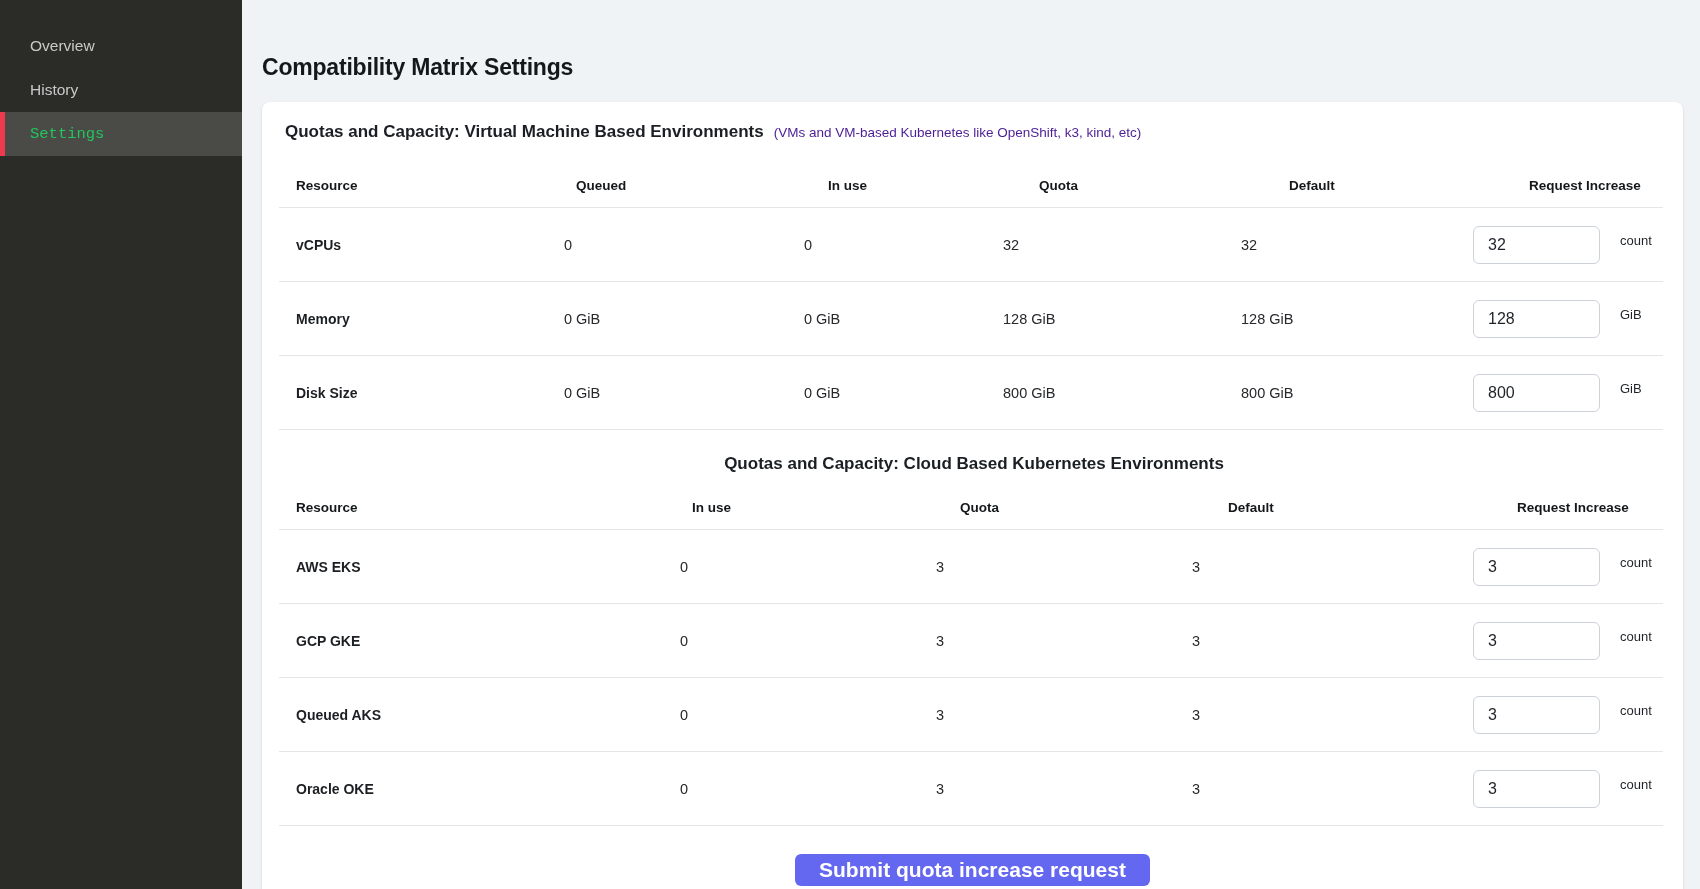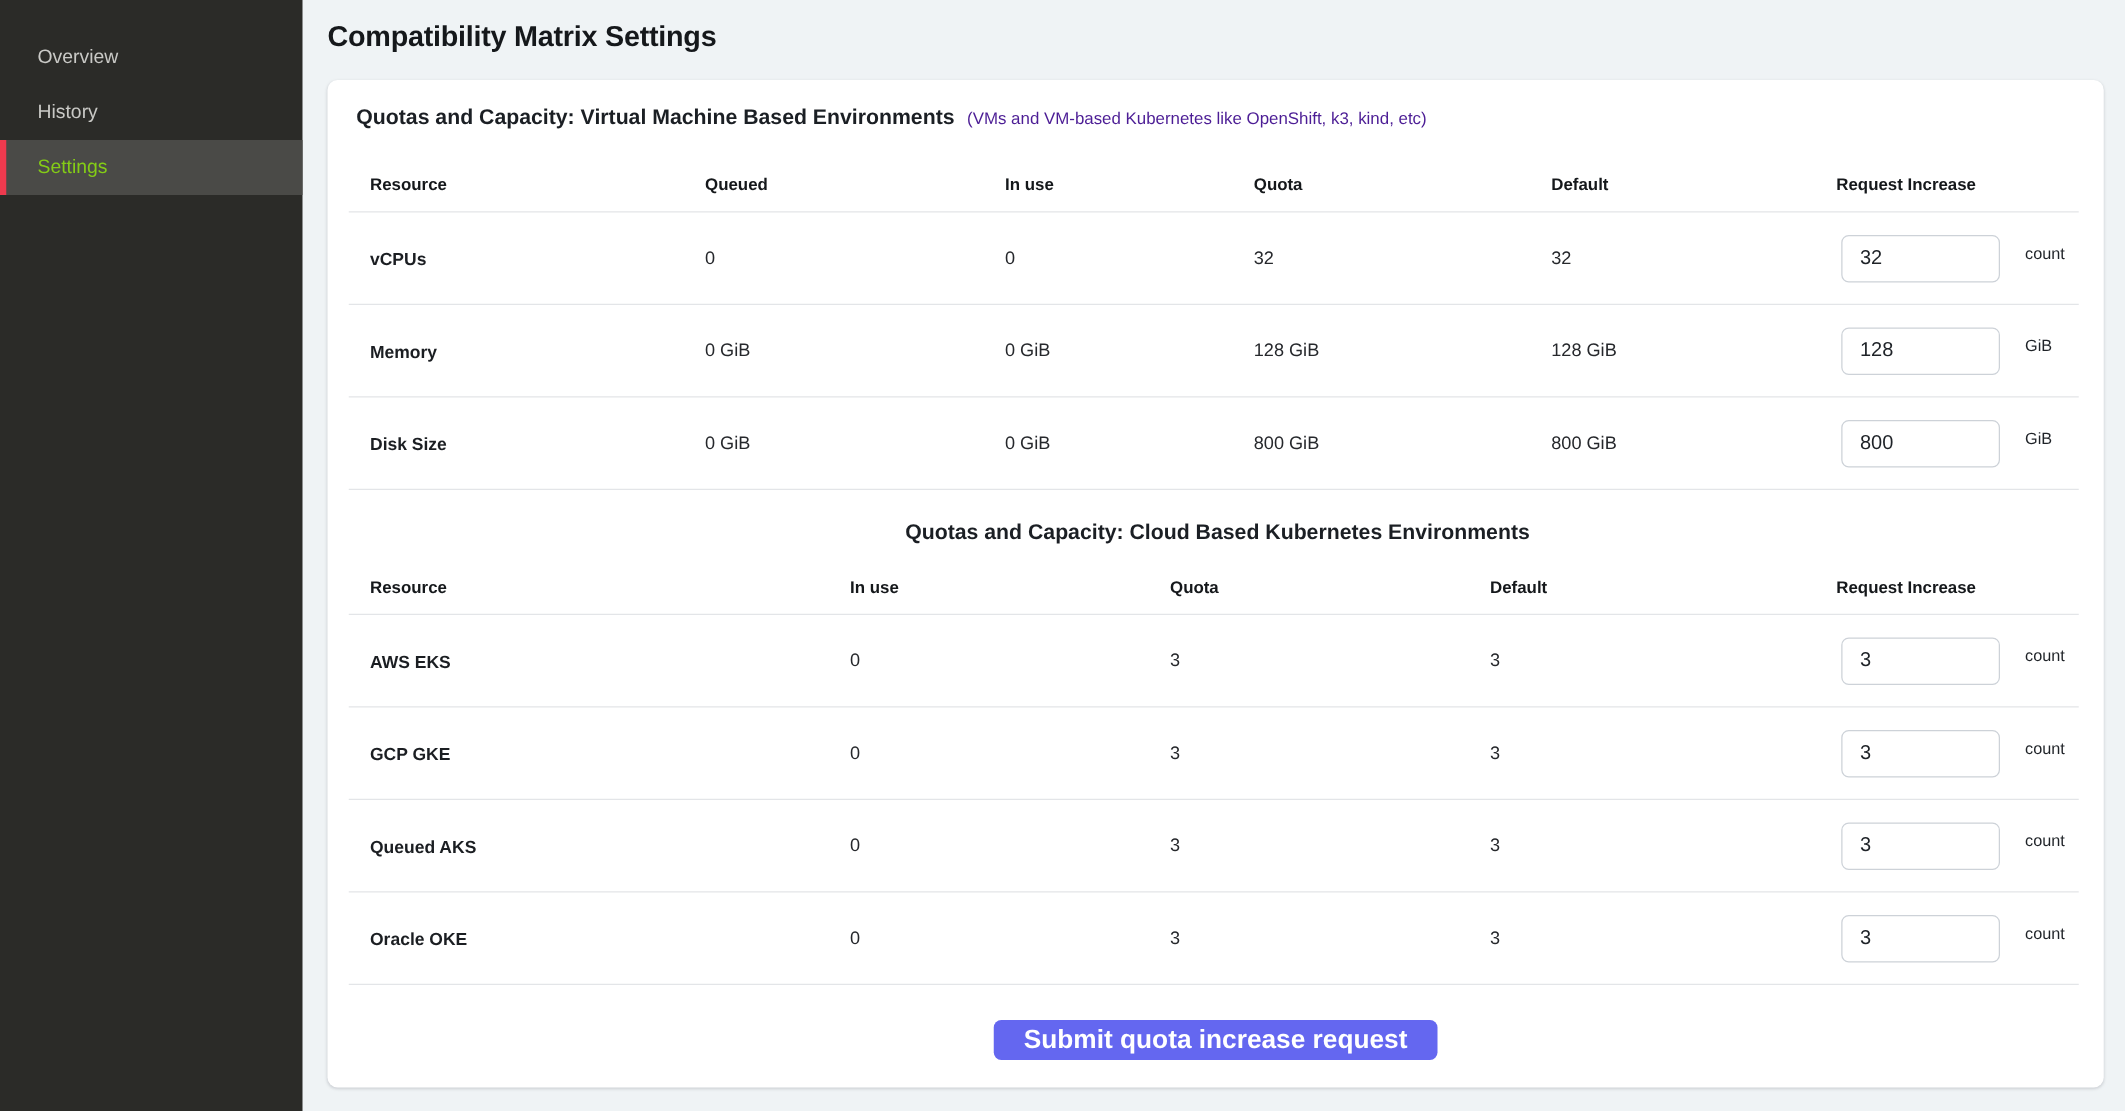--- a/index.html
+++ b/index.html
@@ -18,24 +18,25 @@
     padding-top:24px;
   }
   .nav-item {
     height:44px; display:flex; align-items:center;
     padding-left:25px; border-left:5px solid transparent;
     color:#c9c9c6; font-size:15.5px; cursor:pointer;
   }
   .nav-item.active {
     background:var(--sidebar-active-bg,#4a4a47);
     border-left-color:var(--accent-red,#ee3a4e);
-    color:#84cc16;
-  }
-  
-  .main { flex:1; padding:14px 17px 0 20px; }
+    color:#22c55e;
+    font-family:Liberation Mono, monospace;
+  }
+  
+  .main { flex:1; padding:14px 17px 0 20px;margin-top:38px; }
   h1.page-title {
     margin:0; font-size:23px; line-height:30px; font-weight:bold;
     color:#15181b; letter-spacing:-0.2px;
   }
   .card {
     margin-top:20px; width:1421px;
     background:var(--card-bg,#ffffff); border-radius:8px;
     box-shadow:0 1px 2px rgba(16,24,40,.06), 0 1px 3px rgba(16,24,40,.10);
     padding-bottom:22px;
   }
@@ -47,21 +48,21 @@
   .section-header h2 { margin:0; font-size:17px; font-weight:bold; color:#1b1f24; }
   .section-subtitle { font-size:13.5px; color:#4c1d95; }
   
   .qtable { margin:0 20px 0 17px; }
   .t-row {
     display:grid; align-items:center;
     border-bottom:1px solid #e3e5e8;
   }
   .vm .t-row    { grid-template-columns:285px 240px 199px 238px 228px 1fr; }
   .cloud .t-row { grid-template-columns:401px 256px 256px 277px 1fr; }
-  .t-head { height:66px; }
+  .t-head { height:66px;gap:12px; }
   .t-head.short { height:56px; }
   .t-head .cell {
     align-self:end; padding-bottom:14px;
     font-size:13.5px; font-weight:bold; color:#15181b;
   }
   .t-data { height:74px; font-size:14.5px; color:#26282c; }
   .t-row .cell:first-child { padding-left:17px; }
   .t-data .cell:first-child { font-weight:bold; font-size:14px; color:#1b1e22; }
   .req-cell { display:flex; align-items:center; padding-left:4px; }
   .req-input {

